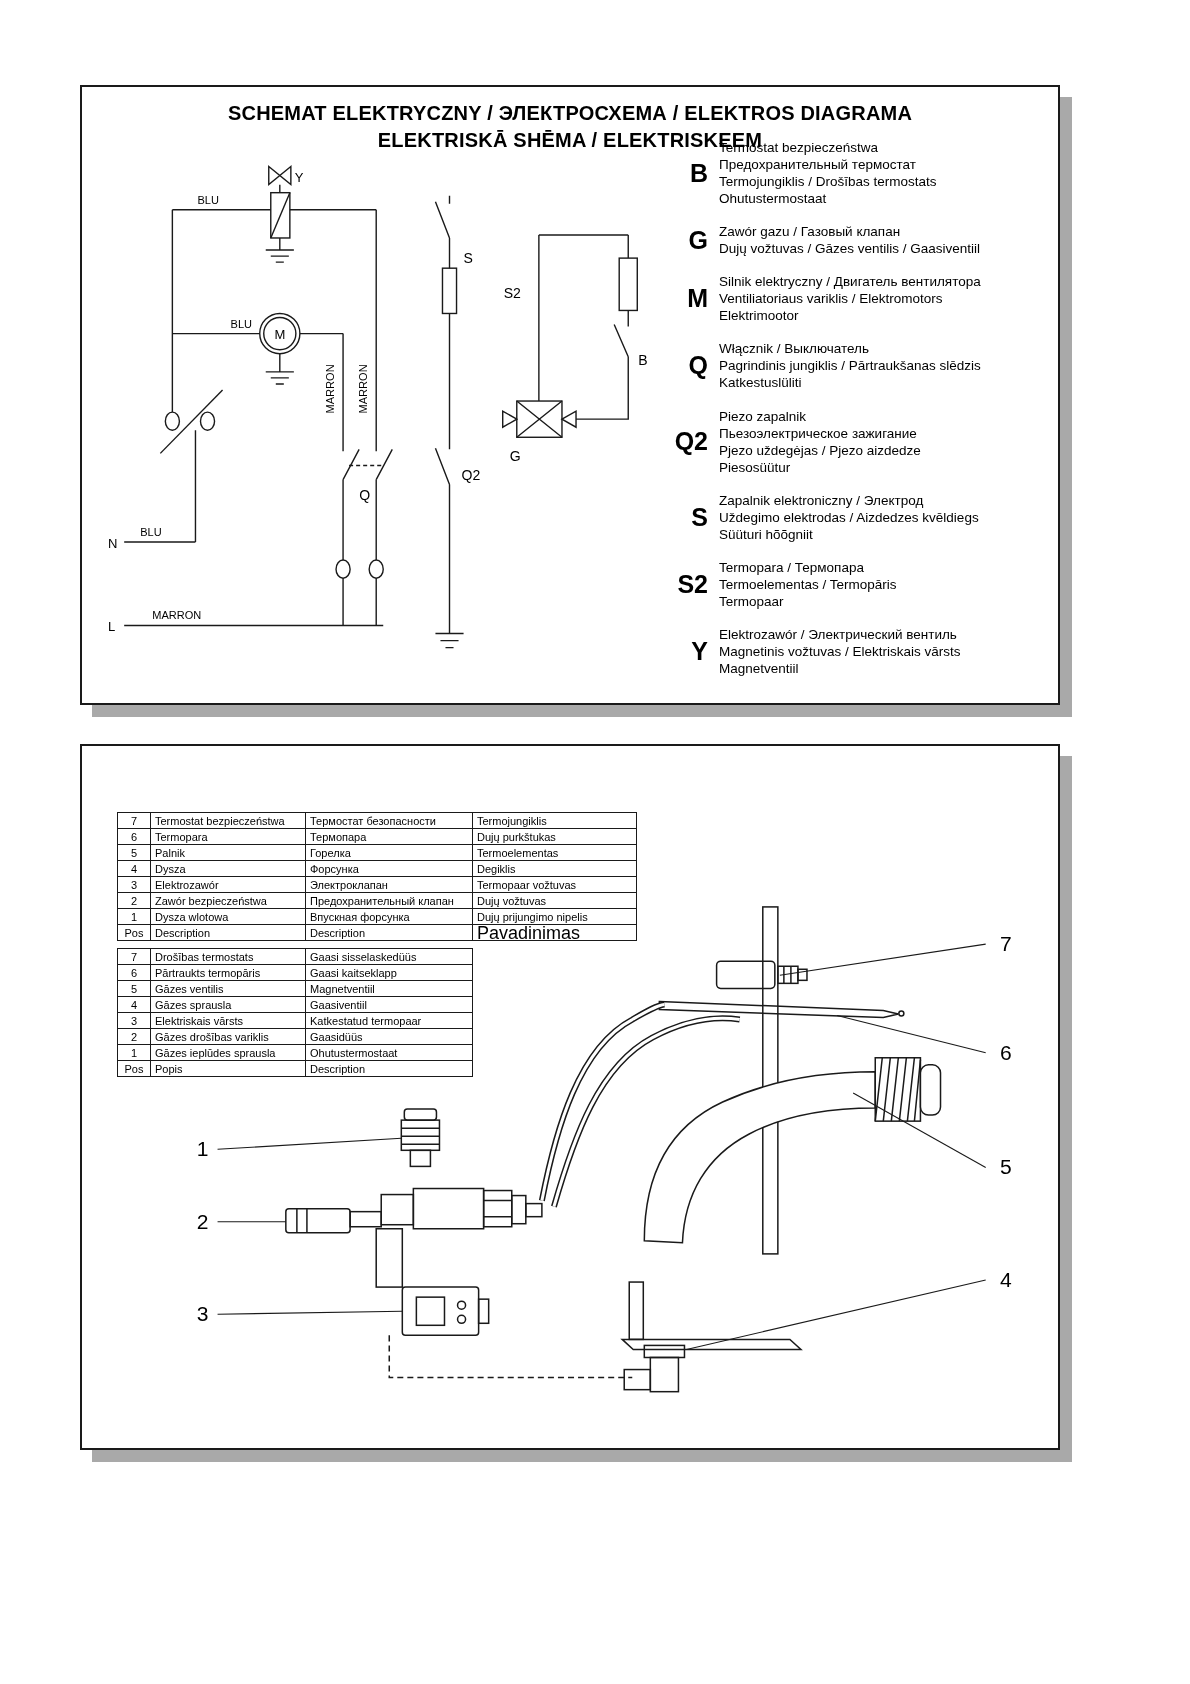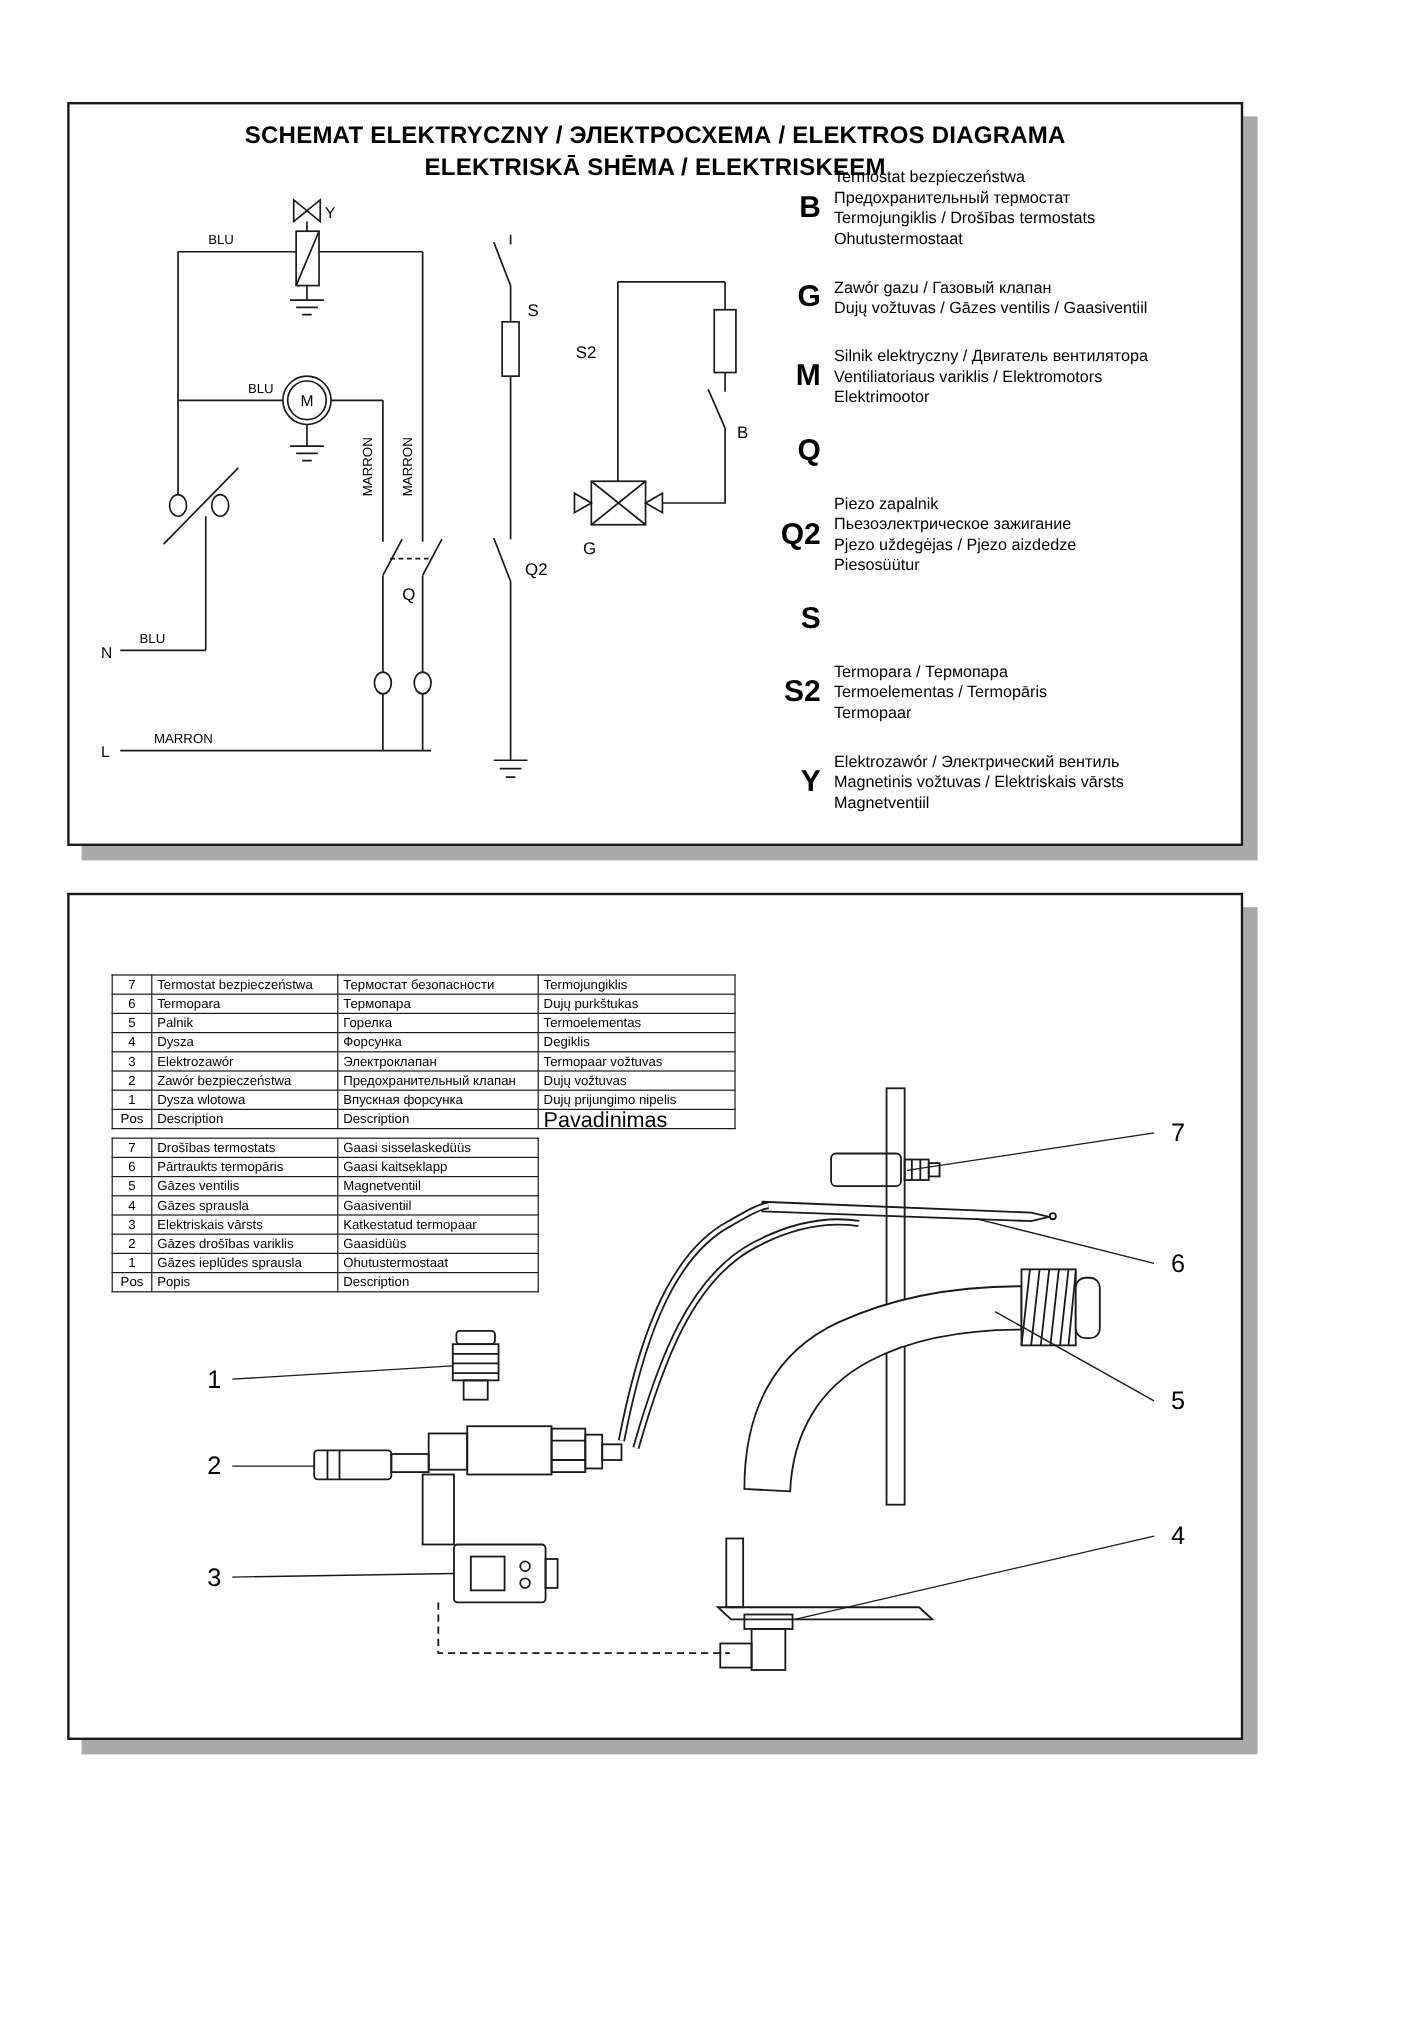--- a/index.html
+++ b/index.html
@@ -2,21 +2,21 @@
 <html><head>
 <meta charset="utf-8">
 <style>
   html,body{margin:0;padding:0}
   body{
     width:1190px;height:1684px;position:relative;overflow:hidden;
     background:#ffffff;color:#000;
     font-family:"Liberation Sans","DejaVu Sans",sans-serif;
   }
   .panel{
-    position:absolute;left:56px;width:976px;background:#fff;
+    position:absolute;left:80px;width:976px;background:#fff;
     border:2px solid #1a1a1a;
     box-shadow:12px 12px 0 #a9a9a9;
   }
   .panel-electric{top:85px;height:616px}
   .panel-gas{top:744px;height:702px}
   .panel-title{
     padding-top:13px;text-align:center;font-weight:700;
     font-size:20px;line-height:27px;letter-spacing:.2px;
     position:relative;z-index:3;
   }
@@ -160,32 +160,42 @@
       <div class="legend-entry">
         <div class="legend-symbol">M</div>
         <div class="legend-lines">
           <div>Silnik elektryczny / Двигатель вентилятора</div>
           <div>Ventiliatoriaus variklis / Elektromotors</div>
           <div>Elektrimootor</div>
         </div>
       </div>
       <div class="legend-entry">
         <div class="legend-symbol">Q</div>
+        <div class="legend-lines">
+          <div>Włącznik / Выключатель</div>
+          <div>Pagrindinis jungiklis / Pārtraukšanas slēdzis</div>
+          <div>Katkestuslüliti</div>
+        </div>
       </div>
       <div class="legend-entry">
         <div class="legend-symbol">Q2</div>
         <div class="legend-lines">
           <div>Piezo zapalnik</div>
           <div>Пьезоэлектрическое зажигание</div>
           <div>Pjezo uždegėjas / Pjezo aizdedze</div>
           <div>Piesosüütur</div>
         </div>
       </div>
       <div class="legend-entry">
         <div class="legend-symbol">S</div>
+        <div class="legend-lines">
+          <div>Zapalnik elektroniczny / Электрод</div>
+          <div>Uždegimo elektrodas / Aizdedzes kvēldiegs</div>
+          <div>Süüturi hõõgniit</div>
+        </div>
       </div>
       <div class="legend-entry">
         <div class="legend-symbol">S2</div>
         <div class="legend-lines">
           <div>Termopara / Термопара</div>
           <div>Termoelementas / Termopāris</div>
           <div>Termopaar</div>
         </div>
       </div>
       <div class="legend-entry">

